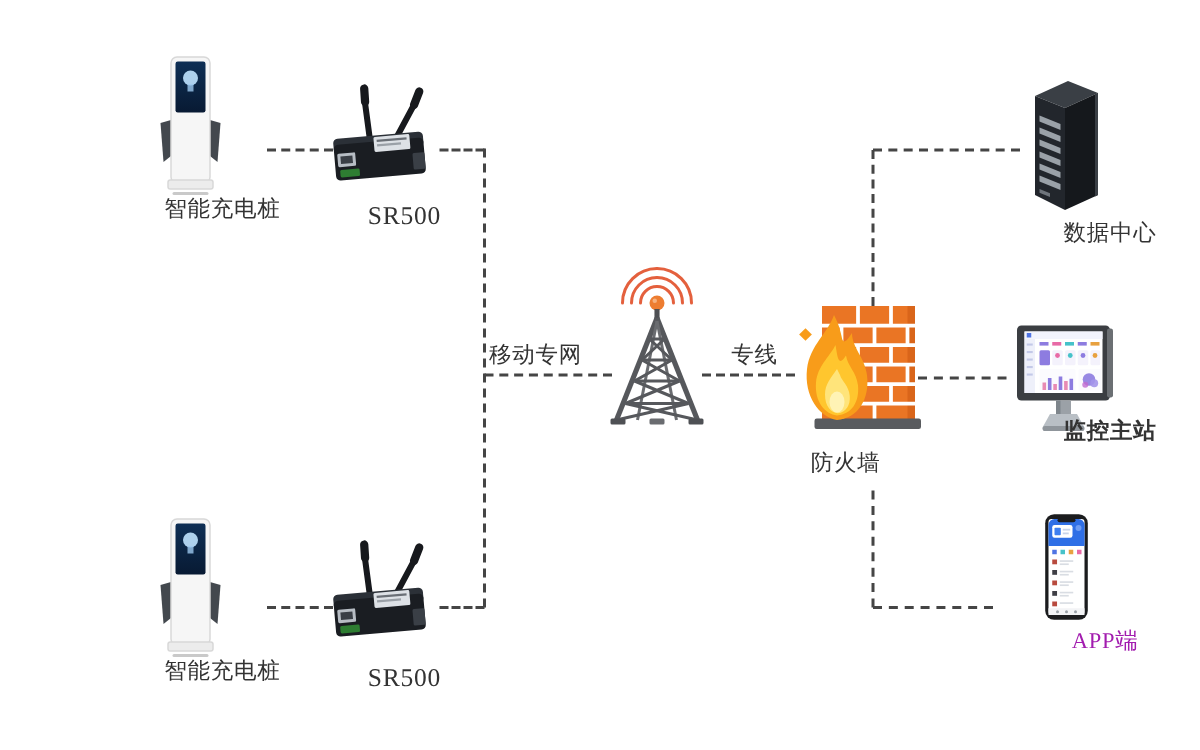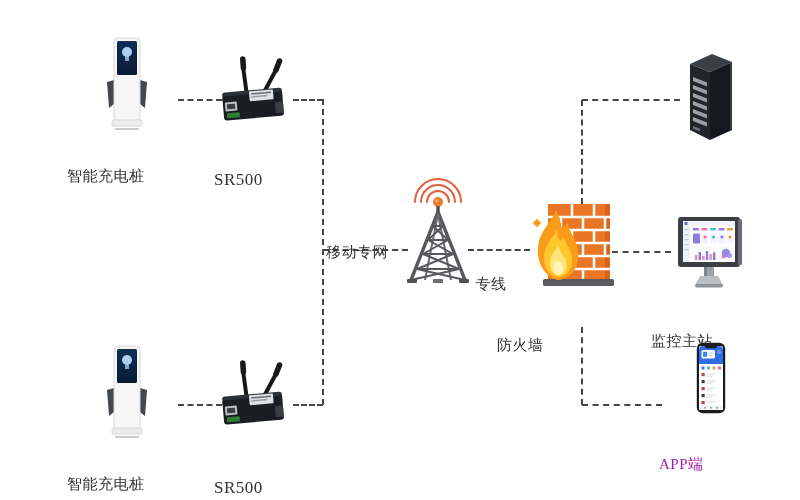--- a/index.html
+++ b/index.html
@@ -2,22 +2,22 @@
 <html><head>
 <meta charset="utf-8">
 <style>
   html,body{margin:0;padding:0;background:#fff;}
   #canvas{
     position:relative;width:800px;height:500px;background:#ffffff;
     font-family:"Liberation Serif","DejaVu Serif",serif;overflow:hidden;
   }
   .node{position:absolute;}
   .lbl{
-    position:absolute;font-size:15px;color:#333;text-align:left;
-    letter-spacing:.5px;line-height:20px;white-space:nowrap;margin-top:36px;
+    position:absolute;font-size:15px;color:#333;text-align:right;
+    letter-spacing:.5px;line-height:20px;white-space:nowrap;
   }
   .lbl.muted{color:#a21caf;}
   .link-lbl{
     position:absolute;font-size:15px;color:#333;text-align:center;
     letter-spacing:.5px;white-space:nowrap;
   }
   .hline{position:absolute;height:0;border-top:2px dashed #454545;}
   .vline{position:absolute;width:0;border-left:2px dashed #454545;}
 </style>
 </head>
@@ -31,22 +31,22 @@
   <div class="hline" style="left:323px;top:249px;width:85px;"></div>
   <div class="hline" style="left:468px;top:249px;width:62px;"></div>
   <div class="vline" style="left:581px;top:100px;height:104px;"></div>
   <div class="hline" style="left:582px;top:99px;width:98px;"></div>
   <div class="hline" style="left:612px;top:251px;width:59px;"></div>
   <div class="vline" style="left:581px;top:327px;height:78px;"></div>
   <div class="hline" style="left:582px;top:404px;width:80px;"></div>
   <div class="hline" style="left:178px;top:404px;width:44px;"></div>
   <div class="hline" style="left:293px;top:404px;width:30px;"></div>
 
-  <div class="link-lbl" style="left:317px;top:227px;width:80px;margin-top:16px;">移动专网</div>
-  <div class="link-lbl" style="left:466px;top:227px;width:50px;margin-top:48px;">专线</div>
+  <div class="link-lbl" style="left:317px;top:227px;width:80px;">移动专网</div>
+  <div class="link-lbl" style="left:478px;top:227px;width:50px;">专线</div>
 
   <div class="node" style="left:97px;top:36px;">
     <svg width="60" height="96" viewBox="0 0 60 96">
       <defs>
         <linearGradient id="scr" x1="0" y1="0" x2="0" y2="1">
           <stop offset="0" stop-color="#0e2f55"></stop>
             <stop offset="1" stop-color="#081a33"></stop>
         </linearGradient>
       </defs>
       <polygon points="10,46 17,44 17,68 12,72" fill="#43484e"></polygon>
@@ -192,20 +192,21 @@
         <polygon points="11,29 25,34.6 25,38.6 11,33"></polygon>
         <polygon points="11,37 25,42.6 25,46.6 11,41"></polygon>
         <polygon points="11,45 25,50.6 25,54.6 11,49"></polygon>
         <polygon points="11,53 25,58.6 25,62.6 11,57"></polygon>
         <polygon points="11,61 25,66.6 25,70.6 11,65"></polygon>
         <polygon points="11,69 25,74.6 25,78.6 11,73"></polygon>
       </g>
       <polygon points="11,78 18,80.8 18,83.3 11,80.5" fill="#6f757c"></polygon>
     </svg>
   </div>
+  <div class="lbl" style="left:651px;top:146px;width:120px;">数据中心</div>
 
   <div class="node" style="left:673px;top:215px;">
     <svg width="76" height="76" viewBox="0 0 76 76">
       <rect x="5" y="2" width="62" height="50" rx="3" fill="#3b3e42"></rect>
       <rect x="65" y="4" width="4" height="46" rx="1.5" fill="#6b6f73"></rect>
       <rect x="10" y="6" width="52" height="41" fill="#ffffff"></rect>
       <rect x="10" y="6" width="52" height="5" fill="#f2f4fd"></rect>
       <rect x="11.5" y="7" width="3" height="3" fill="#4f74e3"></rect>
       <rect x="10" y="11" width="7" height="36" fill="#eef0fa"></rect>
       <g fill="#c3c9e8">
@@ -245,21 +246,21 @@
       <rect x="46" y="31" width="15" height="15" rx="1" fill="#fbfbfe"></rect>
       <circle cx="53" cy="38" r="4.2" fill="#8d7ce0" opacity="0.9"></circle>
       <circle cx="56.5" cy="40.5" r="2.6" fill="#a395ea" opacity="0.9"></circle>
       <circle cx="50.5" cy="41.5" r="2" fill="#c06ad0" opacity="0.8"></circle>
       <rect x="31" y="52" width="10" height="9" fill="#9ba1a7"></rect>
       <rect x="31" y="52" width="3" height="9" fill="#7e858b"></rect>
       <polygon points="22,70 50,70 45,61 27,61" fill="#b9bfc5"></polygon>
       <rect x="22" y="69" width="28" height="3.4" rx="1.7" fill="#8f959b"></rect>
     </svg>
   </div>
-  <div class="lbl" style="left:651px;top:295px;width:120px;">监控主站</div>
+  <div class="lbl" style="left:651px;top:278px;width:120px;font-weight:bold;">监控主站</div>
 
   <div class="node" style="left:696px;top:342px;">
     <svg width="30" height="72" viewBox="0 0 30 72">
       <rect x="0.8" y="0.8" width="28.4" height="70.4" rx="6" fill="#1b1c1e"></rect>
       <rect x="3" y="4" width="24" height="64" rx="2" fill="#ffffff"></rect>
       <path d="M3 8 a4 4 0 0 1 4-4 h16 a4 4 0 0 1 4 4 v14 h-24 Z" fill="#2f6fe6"></path>
       <rect x="5.5" y="8" width="13.5" height="8.5" rx="1.5" fill="#ffffff"></rect>
       <rect x="7" y="9.8" width="4.2" height="5" rx="0.6" fill="#3f7ff0"></rect>
       <rect x="12.5" y="10.5" width="5" height="1.2" fill="#c9d4ea"></rect>
       <rect x="12.5" y="13" width="4" height="1.2" fill="#c9d4ea"></rect>

